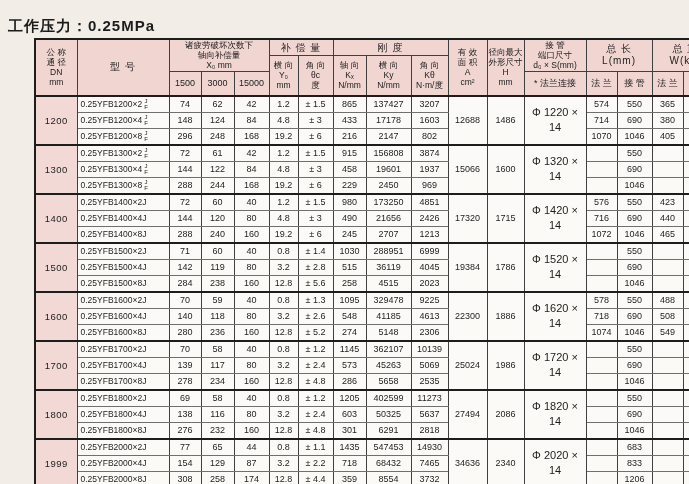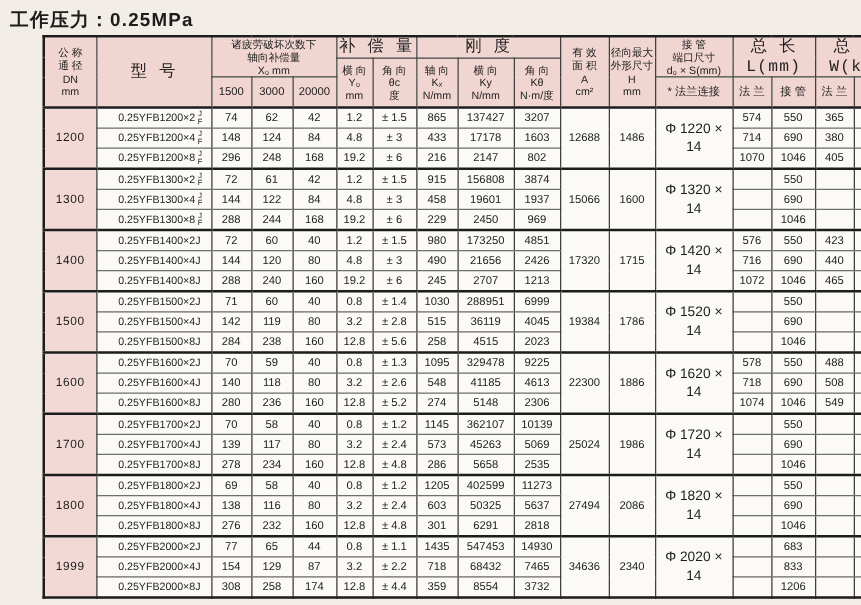--- a/index.html
+++ b/index.html
@@ -4,44 +4,44 @@
 <style>
   html,body { margin:0; padding:0; }
   body {
     width:689px; height:484px;
     background:#f2eee7;
     font-family:"Liberation Sans", sans-serif;
     color:#1c1c1c;
     position:relative;
     overflow:hidden;
   }
-  .top-bar { display:flex; justify-content:space-between; align-items:flex-end; padding:7px 6px 2px 8px; }
+  .top-bar { display:flex; justify-content:space-between; align-items:flex-end; padding:17px 6px 2px 8px; }
   .title-left { font-size:15px; font-weight:bold; letter-spacing:1px; }
   .title-right { font-size:14px; font-weight:bold; letter-spacing:1px; }
   .table-wrap { margin-left:34px; width:653px; }
   table { border-collapse:collapse; table-layout:fixed; width:653px; }
   th, td { border:1px solid #4a4a4a; text-align:center; padding:0; overflow:hidden; }
   thead th {
     background:#f0d5d1; font-weight:normal; font-size:8.5px; line-height:1.2;
     white-space:pre-line; color:#222; border-color:#3f3f3f;
   }
   thead tr.hr1 th { height:15px; }
   thead tr.hr2 th { height:19px;margin-left:24px; }
   thead tr.hr3 th { height:23px; font-size:9px; }
-  thead th.g { font-size:13px; letter-spacing:1px;font-family:Liberation Mono, monospace; }
+  thead th.g { font-size:10px; letter-spacing:1px; }
   tbody td {
     background:#fbfaf6; font-size:9px; height:15px; line-height:15px;
     border-left:1px solid #3f3f3f; border-right:1px solid #3f3f3f;
     border-top:1px solid #6f6f6f; border-bottom:1px solid #6f6f6f;
     color:#1d1d1d;
   }
   tbody tr.gs td { border-top:2px solid #1d1d1d; }
   table { border:2px solid #1d1d1d; }
   td.dn { background:#f2d9d5; font-size:9.5px; letter-spacing:0.5px; }
-  td.model { text-align:left; padding-left:17px; font-size:8.5px; white-space:nowrap; }
+  td.model { text-align:left; padding-left:3px; font-size:8.5px; white-space:nowrap; }
   td.port { font-size:11px; }
   .frac { display:inline-flex; flex-direction:column; vertical-align:middle; margin-left:2px; }
   .frac i { font-style:normal; font-size:6px; line-height:6px; display:block; text-align:center; }
   .footnote { margin:4px 0 0 6px; font-size:10px; letter-spacing:0.5px; color:#222; }
 </style>
 </head>
 <body>
 
 <div class="top-bar">
   <span class="title-left">工作压力：0.25MPa</span>
@@ -109,21 +109,21 @@
         <th rowspan="2">横 向
 Ky
 N/mm</th>
         <th rowspan="2">角 向
 Kθ
 N·m/度</th>
       </tr>
       <tr class="hr3">
         <th>1500</th>
         <th>3000</th>
-        <th>20000</th>
+        <th>15000</th>
         <th>* 法兰连接</th>
         <th>法 兰</th>
         <th>接 管</th>
         <th>法 兰</th>
         <th>接 管</th>
       </tr>
     </thead>
     <tbody>
         <tr class="gs">
           <td class="dn" rowspan="3">1200</td>

